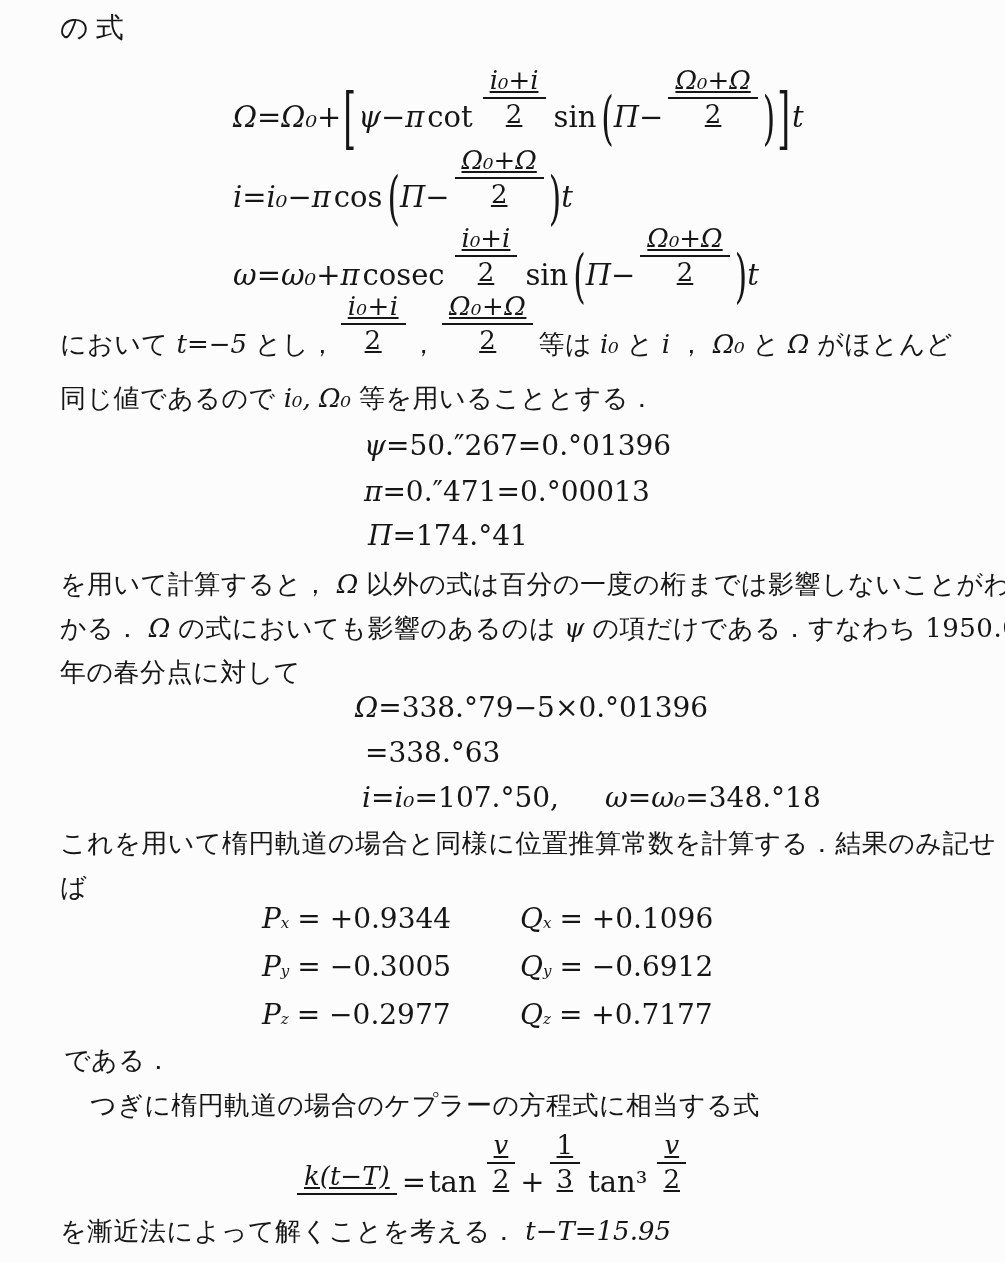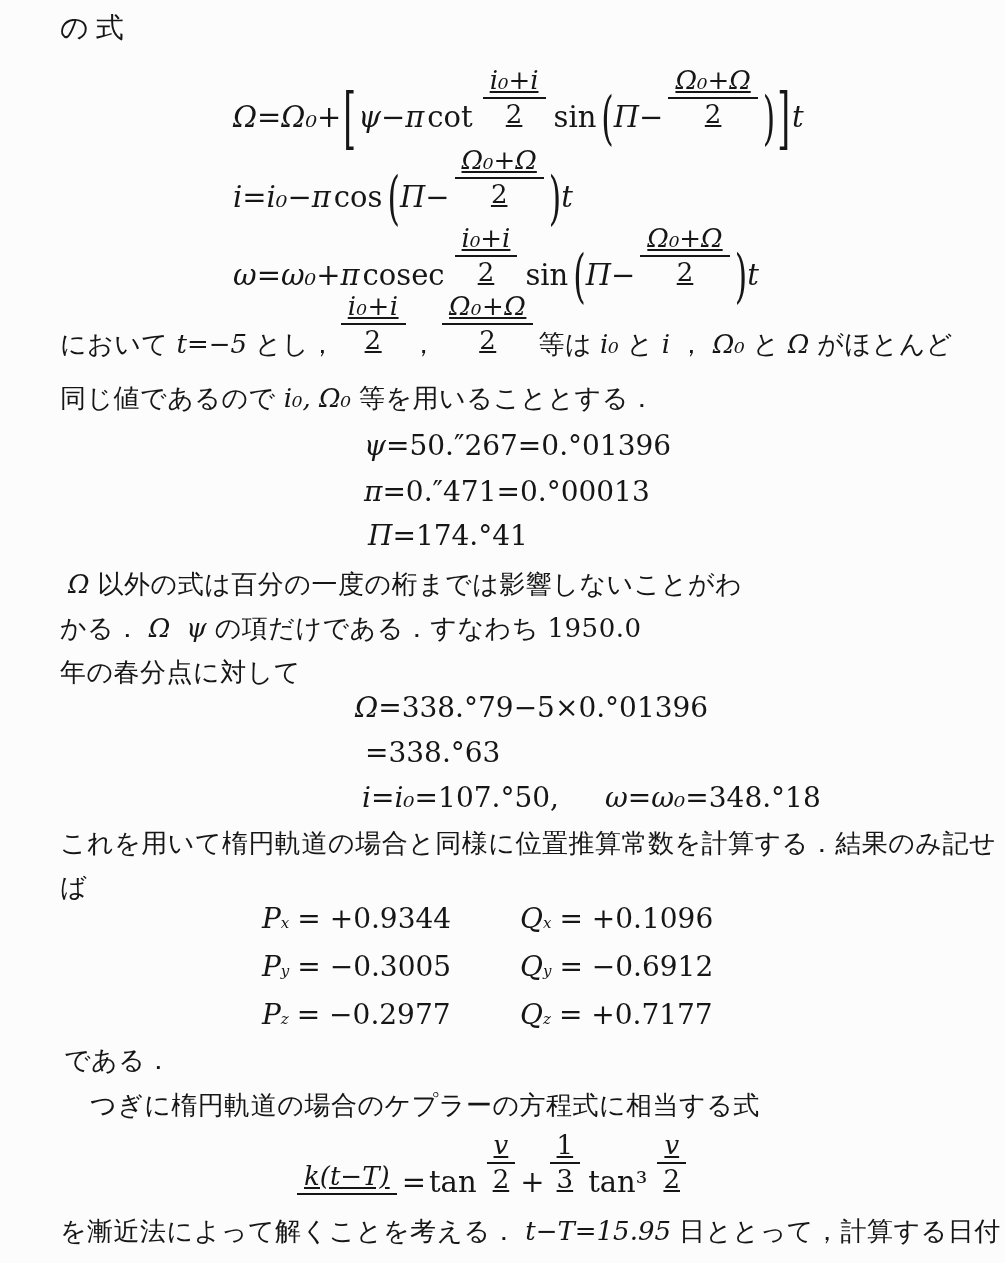--- a/index.html
+++ b/index.html
@@ -123,26 +123,28 @@
 <div class="abs mline" style="left:364px;top:475px">
   <span class="mi">π</span>
   <span class="rm">=0.″471=0.°00013</span>
 </div>
 <div class="abs mline" style="left:368px;top:519px">
   <span class="mi">Π</span>
   <span class="rm">=174.°41</span>
 </div>
 
 <div class="abs jp jpline" style="left:60px;top:568px">
+  <span>を用いて計算すると，</span>
   <span class="imath">Ω</span>
   <span>以外の式は百分の一度の桁までは影響しないことがわ</span>
 </div>
 <div class="abs jp jpline" style="left:60px;top:612px">
   <span>かる．</span>
   <span class="imath">Ω</span>
+  <span>の式においても影響のあるのは</span>
   <span class="imath">ψ</span>
   <span>の項だけである．すなわち 1950.0</span>
 </div>
 <div class="abs jp" style="left:60px;top:656px">年の春分点に対して</div>
 
 <div class="abs mline" style="left:355px;top:691px">
   <span class="mi">Ω</span>
   <span class="rm">=338.°79−5×0.°01396</span>
 </div>
 <div class="abs mline rm" style="left:365px;top:736px">=338.°63</div>
@@ -208,14 +210,13 @@
   <span class="rm fn">tan³</span>
   <span class="frac">
     <span class="num mi">v</span>
     <span class="den rm">2</span>
   </span>
 </div>
 
 <div class="abs jp jpline" style="left:60px;top:1215px">
   <span>を漸近法によって解くことを考える．</span>
   <span class="imath">t−T=15.95</span>
-  <span>日ととって，計算する日付</span>
 </div>
 
 </body></html>

